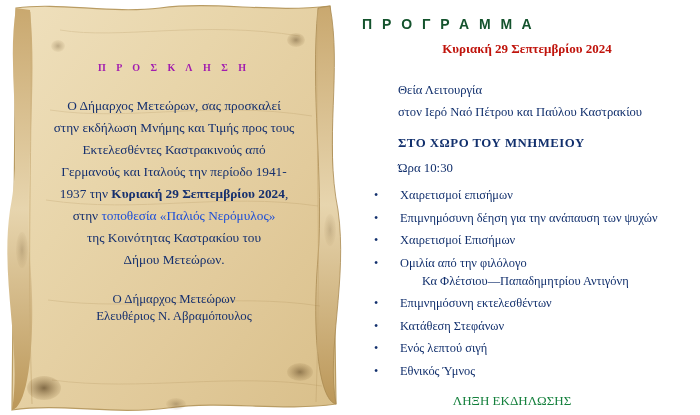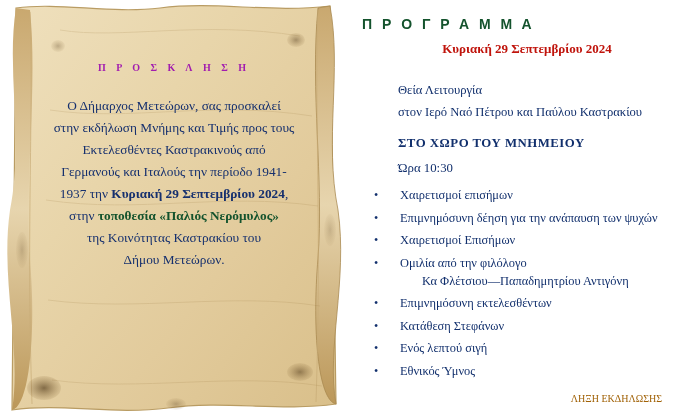--- a/index.html
+++ b/index.html
@@ -46,22 +46,22 @@
   }
   .invite-body {
     font-size: 13.3px;
     line-height: 22px;
     color: #16306e;
   }
   .invite-body .bold {
     font-weight: bold;
   }
   .invite-body .red {
-    color: #14532d;
-    font-weight: bold;
+    color: #1d4ed8;
+    font-weight: normal;
   }
   .invite-sign {
     margin-top: 20px;
     font-size: 12.8px;
     line-height: 17px;
     color: #16306e;
   }
 
   
   .programme {
@@ -136,24 +136,24 @@
   ul.prog-items li .sub {
     display: block;
     padding-left: 22px;
     margin-top: 3px;
   }
   .prog-end {
     position: absolute;
     left: 0;
     top: 393px;
     width: 300px;
-    text-align: right;
-    font-family: "Liberation Serif", serif;
-    font-size: 10px;
-    color: #a16207;
+    text-align: center;
+    font-family: "Liberation Serif", serif;
+    font-size: 13px;
+    color: #15803d;
   }
 </style>
 </head>
 <body>
 
 <div class="scroll-wrap">
   <svg class="scroll-svg" width="348" height="415" viewBox="0 0 348 415">
     <defs>
       <linearGradient id="parch" x1="0" y1="0" x2="1" y2="1">
         <stop offset="0%" stop-color="#efe0bd"></stop>
@@ -207,20 +207,24 @@
       <div>Γερμανούς και Ιταλούς την περίοδο 1941-</div>
       <div>
         <span>1937 την </span><span class="bold">Κυριακή 29 Σεπτεμβρίου 2024</span><span>,</span>
       </div>
       <div>
         <span>στην </span><span class="red">τοποθεσία «Παλιός Νερόμυλος»</span>
       </div>
       <div>της Κοινότητας Καστρακίου του</div>
       <div>Δήμου Μετεώρων.</div>
     </div>
+    <div class="invite-sign">
+      <div>Ο Δήμαρχος Μετεώρων</div>
+      <div>Ελευθέριος Ν. Αβραμόπουλος</div>
+    </div>
   </div>
 </div>
 
 <div class="programme">
   <div class="prog-title">Π Ρ Ο Γ Ρ Α Μ Μ Α</div>
   <div class="prog-date">Κυριακή 29 Σεπτεμβρίου 2024</div>
 
   <div class="prog-line prog-liturgy">Θεία Λειτουργία</div>
   <div class="prog-line prog-church">στον Ιερό Ναό Πέτρου και  Παύλου Καστρακίου</div>
 

